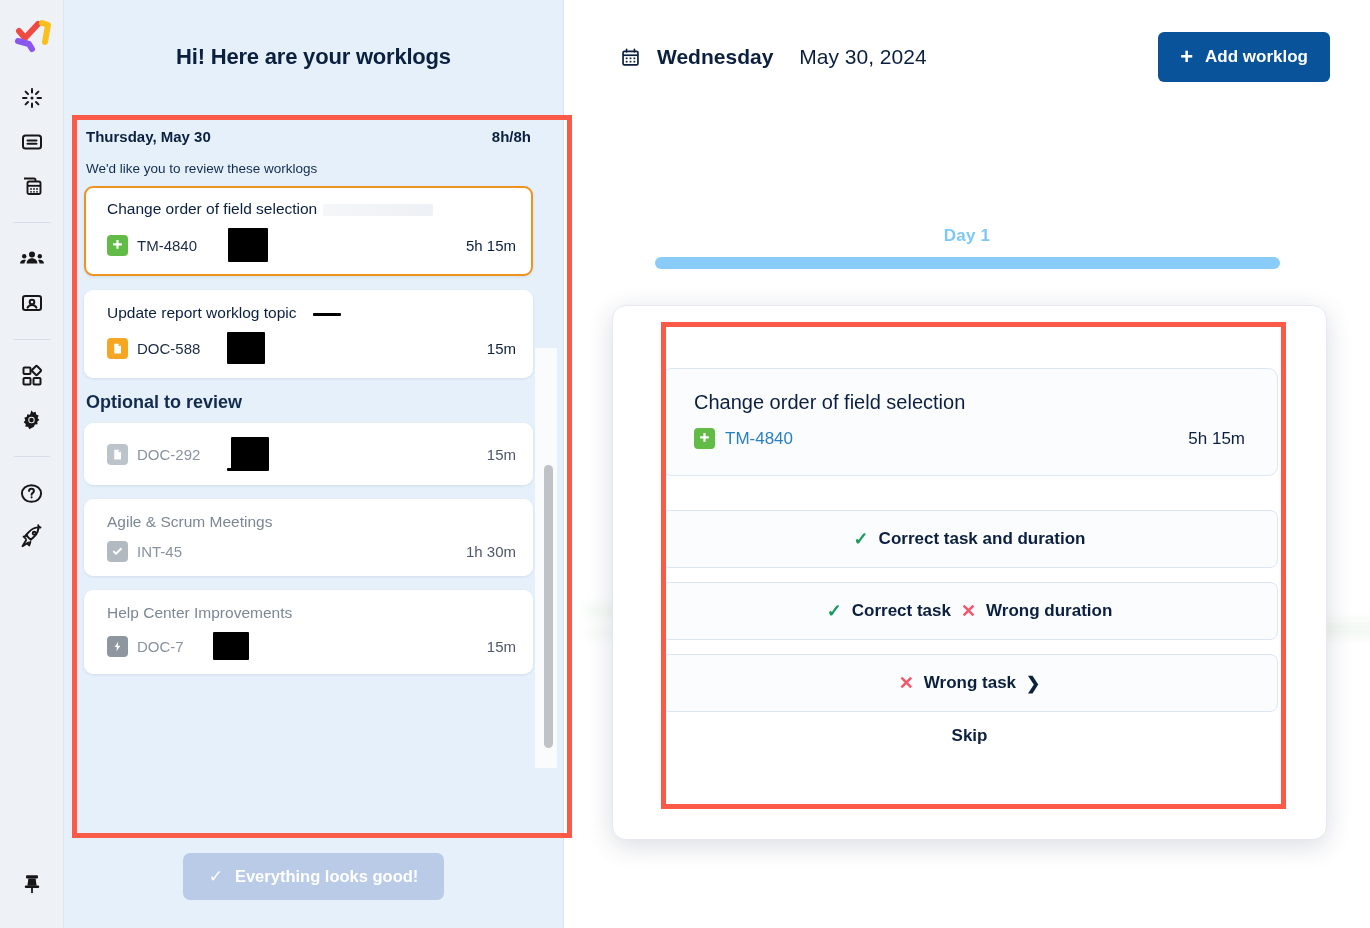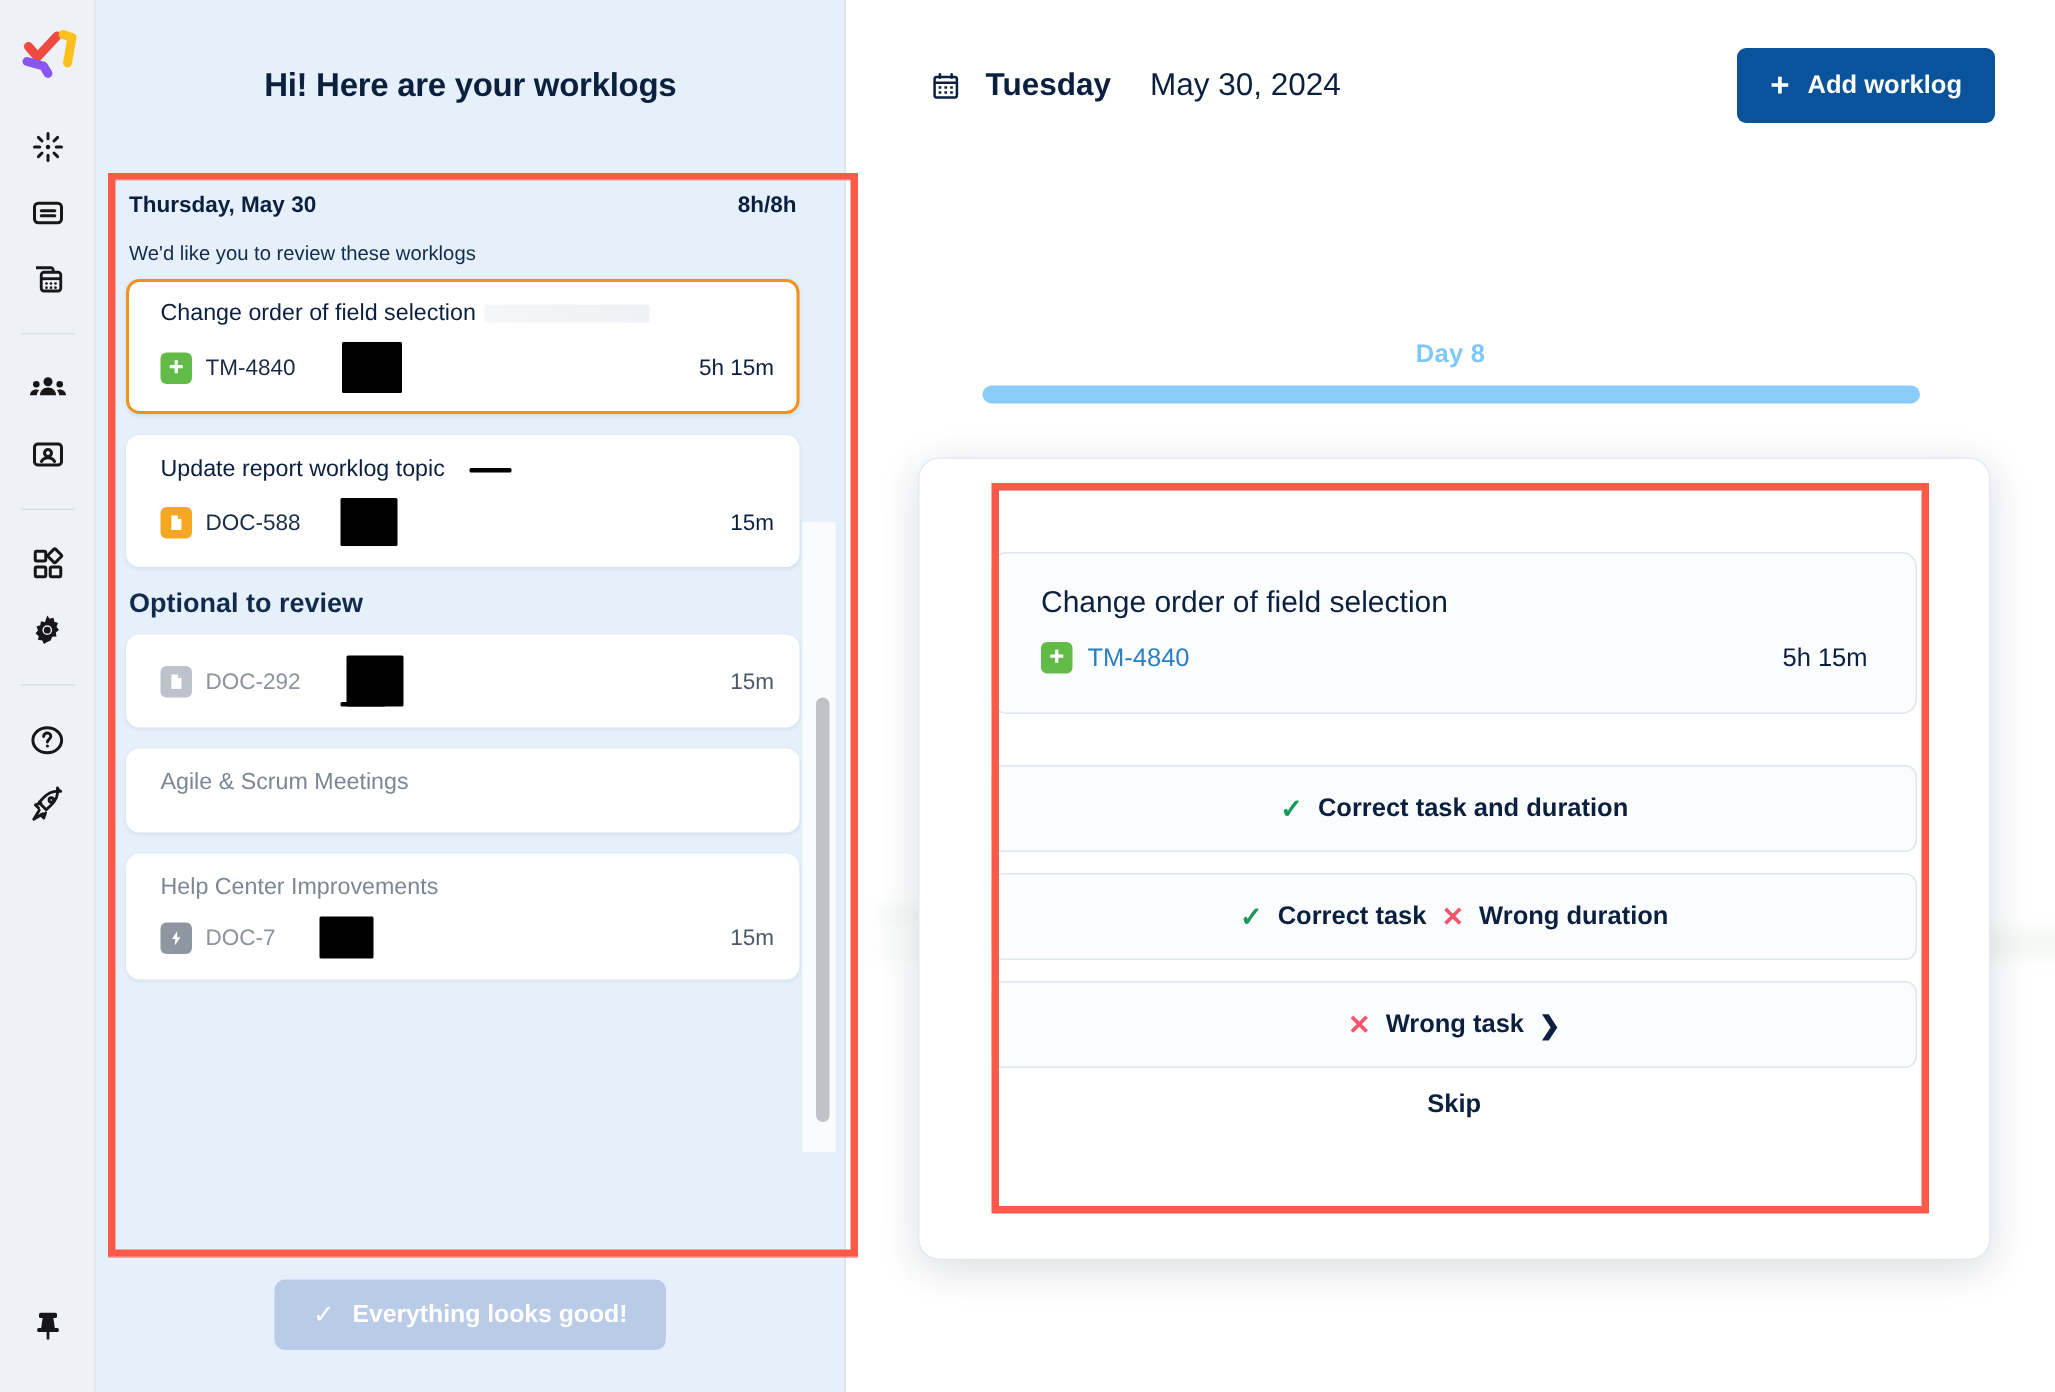--- a/index.html
+++ b/index.html
@@ -427,20 +427,29 @@
           </span>
           <span class="key-text">DOC-292</span>
           <span class="redact" style="width:38px;height:34px;margin-left:22px;"></span>
           <span class="redact" style="width:30px;height:3px;position:absolute;left:142px;bottom:13px;"></span>
           <span class="wcard-dur">15m</span>
         </div>
       </div>
 
       <div class="wcard dim">
         <div class="wcard-title">Agile &amp; Scrum Meetings</div>
+        <div class="wcard-row">
+          <span class="key-badge" style="background:#b3b9c0">
+            <svg width="13" height="13" viewBox="0 0 12 12">
+                <path d="M2.6 6.1l2 2 4.6-4.6" stroke="#fff" stroke-width="1.8" fill="none" stroke-linecap="round" stroke-linejoin="round"></path>
+              </svg>
+          </span>
+          <span class="key-text">INT-45</span>
+          <span class="wcard-dur">1h 30m</span>
+        </div>
       </div>
 
       <div class="wcard dim">
         <div class="wcard-title">Help Center Improvements</div>
         <div class="wcard-row">
           <span class="key-badge" style="background:#8e969f">
             <svg width="13" height="13" viewBox="0 0 12 12">
                 <path d="M6.6 1.6L3.4 6.4h2L5.1 10.4 8.6 5.4h-2.1z" fill="#fff"></path>
               </svg>
           </span>
@@ -476,21 +485,21 @@
           <g fill="#0b1f3f" stroke="none">
             <rect x="6.6" y="12" width="2" height="1.9"></rect>
               <rect x="11" y="12" width="2" height="1.9"></rect>
               <rect x="15.4" y="12" width="2" height="1.9"></rect>
             <rect x="6.6" y="15.8" width="2" height="1.9"></rect>
               <rect x="11" y="15.8" width="2" height="1.9"></rect>
               <rect x="15.4" y="15.8" width="2" height="1.9"></rect>
           </g>
         </svg>
       </span>
-      <span class="head-day">Tuesday</span>
+      <span class="head-day">Wednesday</span>
       <span class="head-date">May 30, 2024</span>
       <button class="btn-add">
         <span class="plus">+</span>
         <span>Add worklog</span>
       </button>
     </div>
 
     <div class="bg-blur">
       <div class="bg-chip" style="left:20px;  top:395px; width:90px;  height:12px; background:#e8f3ea;"></div>
       <div class="bg-chip" style="left:20px;  top:418px; width:90px;  height:10px; background:#eef5ef;"></div>
@@ -499,21 +508,21 @@
       <div class="bg-chip" style="left:530px; top:411px; width:50px;  height:20px; background:#a8bfae;"></div>
       <div class="bg-chip" style="left:438px; top:408px; width:35px;  height:62px; background:#f7d9c3;"></div>
       <div class="bg-chip" style="left:474px; top:412px; width:40px;  height:78px; background:#fafafa;"></div>
       <div class="bg-chip" style="left:625px; top:403px; width:35px;  height:22px; background:#f4e3d4;"></div>
       <div class="bg-chip" style="left:665px; top:403px; width:30px;  height:22px; background:#f0d6c0;"></div>
       <div class="bg-chip" style="left:690px; top:410px; width:260px; height:18px; background:#e9f2ea;"></div>
 
     </div>
 
     <div class="dayline-wrap">
-      <div class="dayline-label">Day 8</div>
+      <div class="dayline-label">Day 1</div>
       <div class="dayline-bar"></div>
     </div>
 
     <div class="modal">
       <div class="modal-inner">
 
         <div class="task-card">
           <div class="task-title">Change order of field selection</div>
           <div class="task-row">
             <span class="key-badge" style="background:#62bb46">

